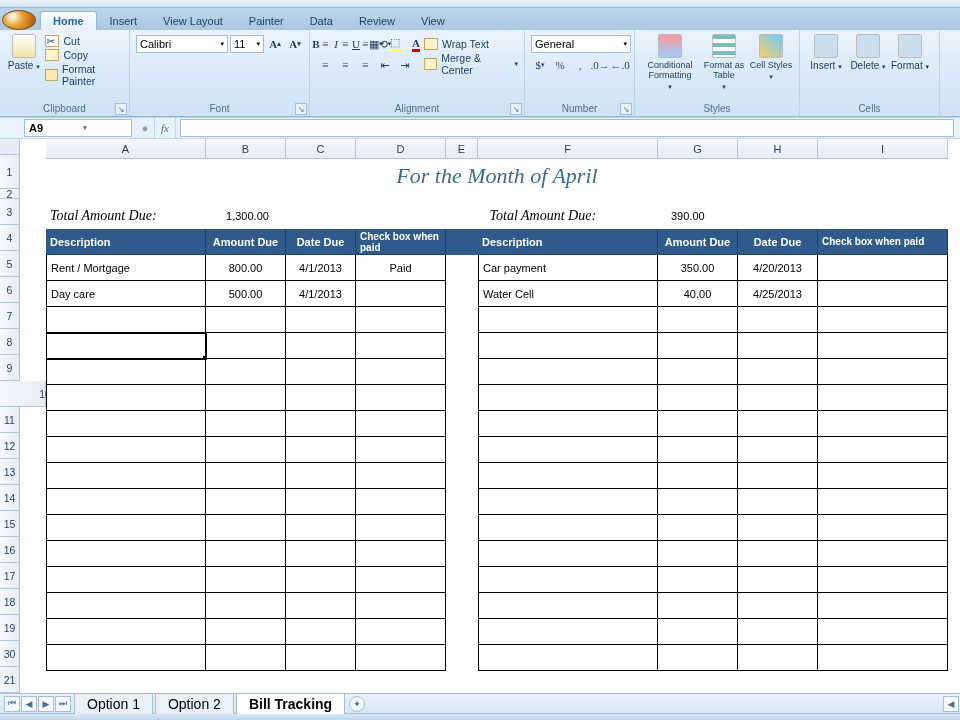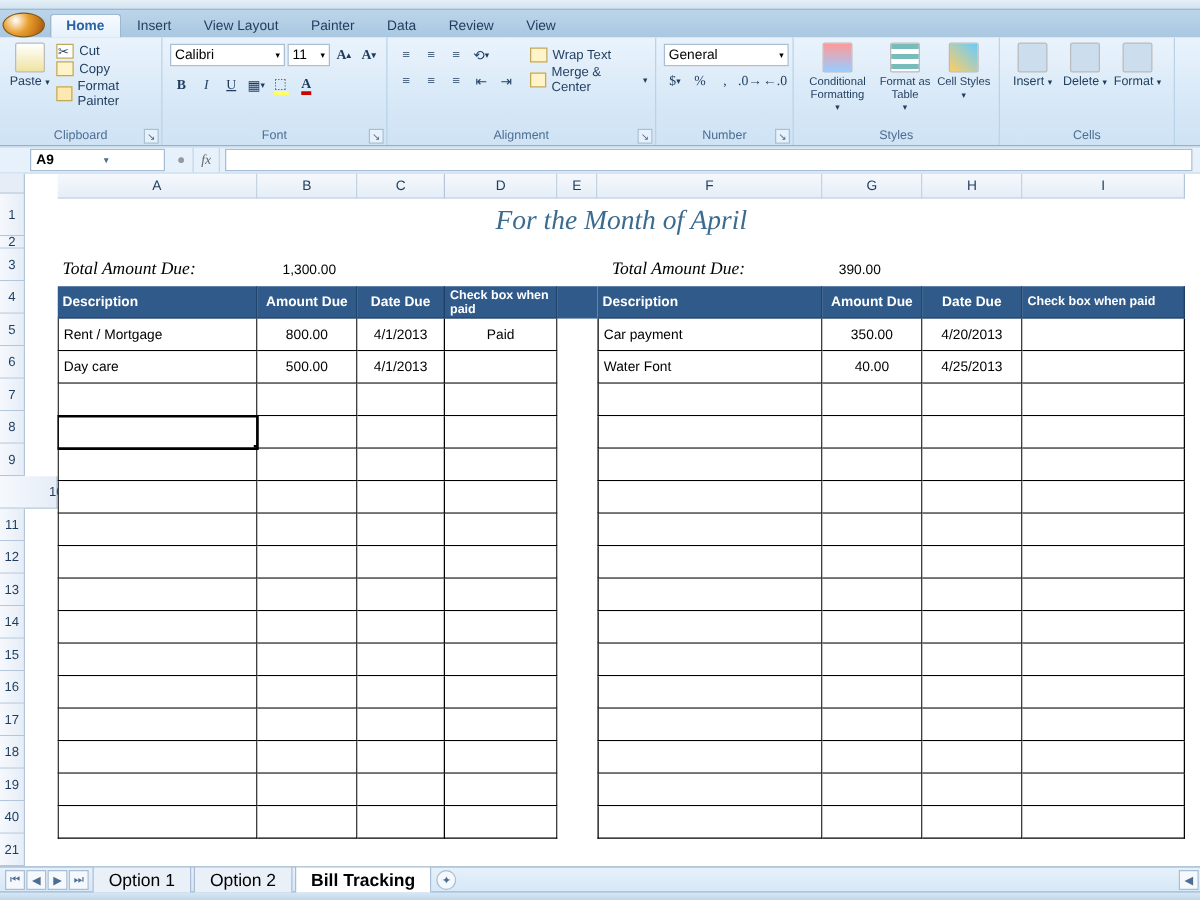--- a/index.html
+++ b/index.html
@@ -286,21 +286,21 @@
               <span class="mini-ico" style="background:#fde8b0"></span>
               <span>Format Painter</span>
             </span>
         </div>
       </div>
       <div class="group-label">Clipboard</div>
       <div class="dialog-launcher">↘</div>
     </div>
 
     <div class="group" style="width:180px">
-      <div class="group-content" style="flex-direction:column;gap:3px;padding-top:3px">
+      <div class="group-content" style="gap:3px;padding-top:3px">
         <div class="font-row">
           <div class="combo" style="width:92px">
               <span>Calibri</span>
               <span style="margin-left:auto;font-size:7px">▾</span>
             </div>
           <div class="combo" style="width:34px">
               <span>11</span>
               <span style="margin-left:auto;font-size:7px">▾</span>
             </div>
           <div class="mini-btn" style="font-weight:bold">A<sup style="font-size:7px">▴</sup></div>
@@ -420,21 +420,21 @@
         <div class="rowhead" style="height: 26px; padding-left: 45px;">10</div>
         <div class="rowhead" style="height: 26px;">11</div>
         <div class="rowhead" style="height: 26px;">12</div>
         <div class="rowhead" style="height: 26px;">13</div>
         <div class="rowhead" style="height: 26px;">14</div>
         <div class="rowhead" style="height: 26px;">15</div>
         <div class="rowhead" style="height: 26px;">16</div>
         <div class="rowhead" style="height: 26px;">17</div>
         <div class="rowhead" style="height: 26px;">18</div>
         <div class="rowhead" style="height: 26px;">19</div>
-        <div class="rowhead" style="height: 26px;">40</div>
+        <div class="rowhead" style="height: 26px;">30</div>
         <div class="rowhead" style="height: 26px;">21</div>
       </div>
   </div>
   <div style="flex:1;overflow:hidden">
     <div class="colheads" id="colheads">
         <div class="colhead" style="width: 160px;">A</div>
         <div class="colhead" style="width: 80px;">B</div>
         <div class="colhead" style="width: 70px;">C</div>
         <div class="colhead" style="width: 90px;">D</div>
         <div class="colhead" style="width: 32px;">E</div>
@@ -496,21 +496,21 @@
           <div class="cell num-c" style="width: 80px; height: 26px;">350.00</div>
           <div class="cell num-c" style="width: 80px; height: 26px;">4/20/2013</div>
           <div class="cell" style="width: 130px; height: 26px;"></div>
         </div>
         <div class="row tbody" style="height: 26px;">
           <div class="cell" style="width: 160px; border-left: 1px solid rgb(0, 0, 0); height: 26px;">Day care</div>
           <div class="cell num-c" style="width: 80px; height: 26px;">500.00</div>
           <div class="cell num-c" style="width: 70px; height: 26px;">4/1/2013</div>
           <div class="cell num-c" style="width: 90px; height: 26px;"></div>
           <div class="cell gap-cell" style="width: 32px; height: 26px;"></div>
-          <div class="cell" style="width: 180px; border-left: 1px solid rgb(0, 0, 0); height: 26px;">Water Font</div>
+          <div class="cell" style="width: 180px; border-left: 1px solid rgb(0, 0, 0); height: 26px;">Water Cell</div>
           <div class="cell num-c" style="width: 80px; height: 26px;">40.00</div>
           <div class="cell num-c" style="width: 80px; height: 26px;">4/25/2013</div>
           <div class="cell" style="width: 130px; height: 26px;"></div>
         </div>
         <div class="row tbody" style="height: 26px;">
           <div class="cell" style="width: 160px; border-left: 1px solid rgb(0, 0, 0); height: 26px;"></div>
           <div class="cell" style="width: 80px; height: 26px;"></div>
           <div class="cell" style="width: 70px; height: 26px;"></div>
           <div class="cell" style="width: 90px; height: 26px;"></div>
           <div class="cell gap-cell" style="width: 32px; height: 26px;"></div>

